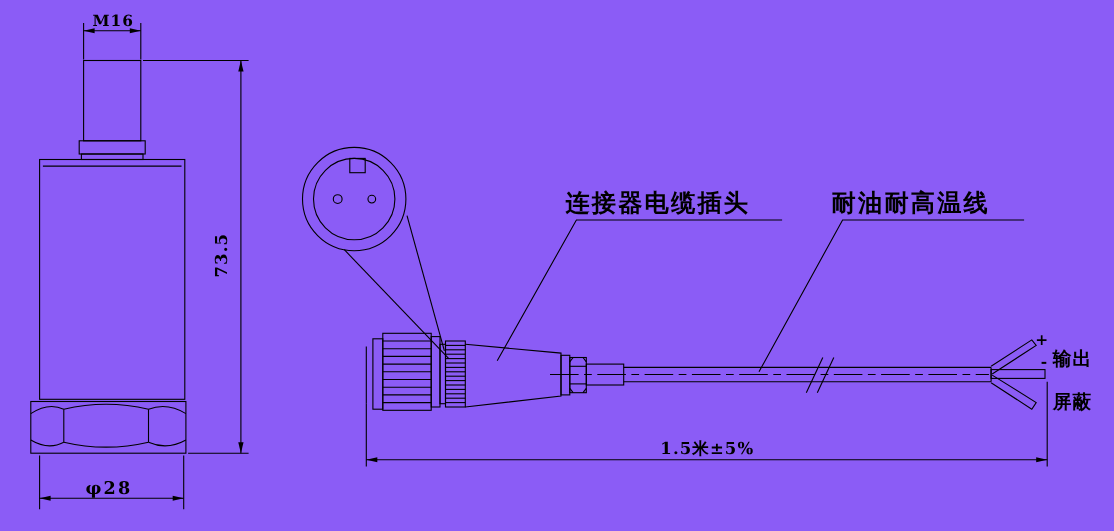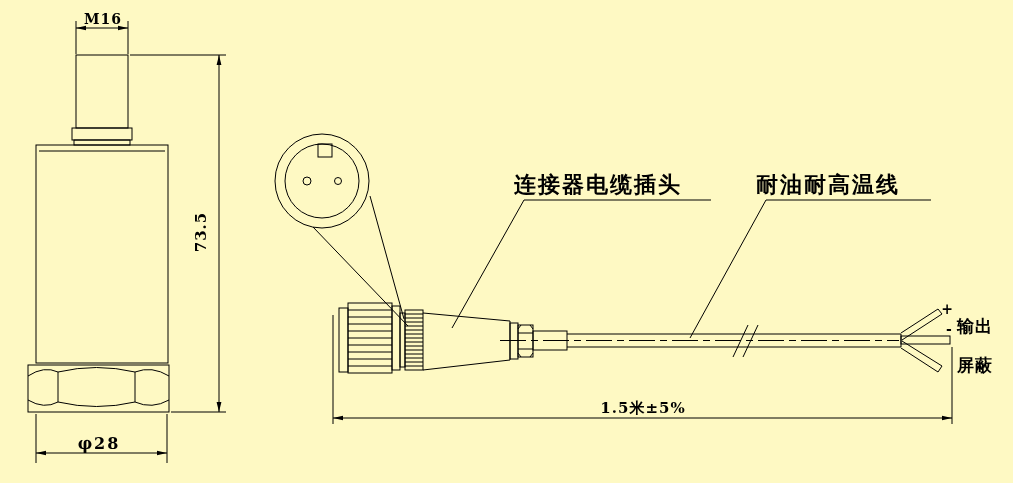--- a/index.html
+++ b/index.html
@@ -1,16 +1,16 @@
 <!DOCTYPE html>
 <html><head>
 <meta charset="utf-8">
 <style>
   html,body{margin:0;padding:0;background:#ffffff;}
-  .canvas{position:relative;width:1013px;height:483px;background:#fef9c3;overflow:hidden;}
+  .canvas{position:relative;width:1013px;height:483px;background:#8b5cf6;overflow:hidden;}
   svg{display:block;}
   svg line, svg rect, svg path, svg circle, svg polyline{stroke:#000;fill:none;stroke-width:1;}
   svg polygon{stroke:none;fill:#000;}
   text{fill:#000;stroke:none;}
   .dim{font:bold 14px "DejaVu Serif","Liberation Serif",serif;letter-spacing:1px;}
   .dimv{font:bold 15px "DejaVu Serif","Liberation Serif",serif;letter-spacing:1px;}
   .dimd{font:bold 16px "DejaVu Serif","Liberation Serif",serif;letter-spacing:2px;}
   .dimlen{font:bold 15px "DejaVu Serif","Liberation Serif",serif;letter-spacing:1px;}
   .cn{font:bold 22px "Liberation Sans",sans-serif;letter-spacing:2px;}
   .cnsmall{font:bold 17px "Liberation Sans",sans-serif;letter-spacing:1px;}

